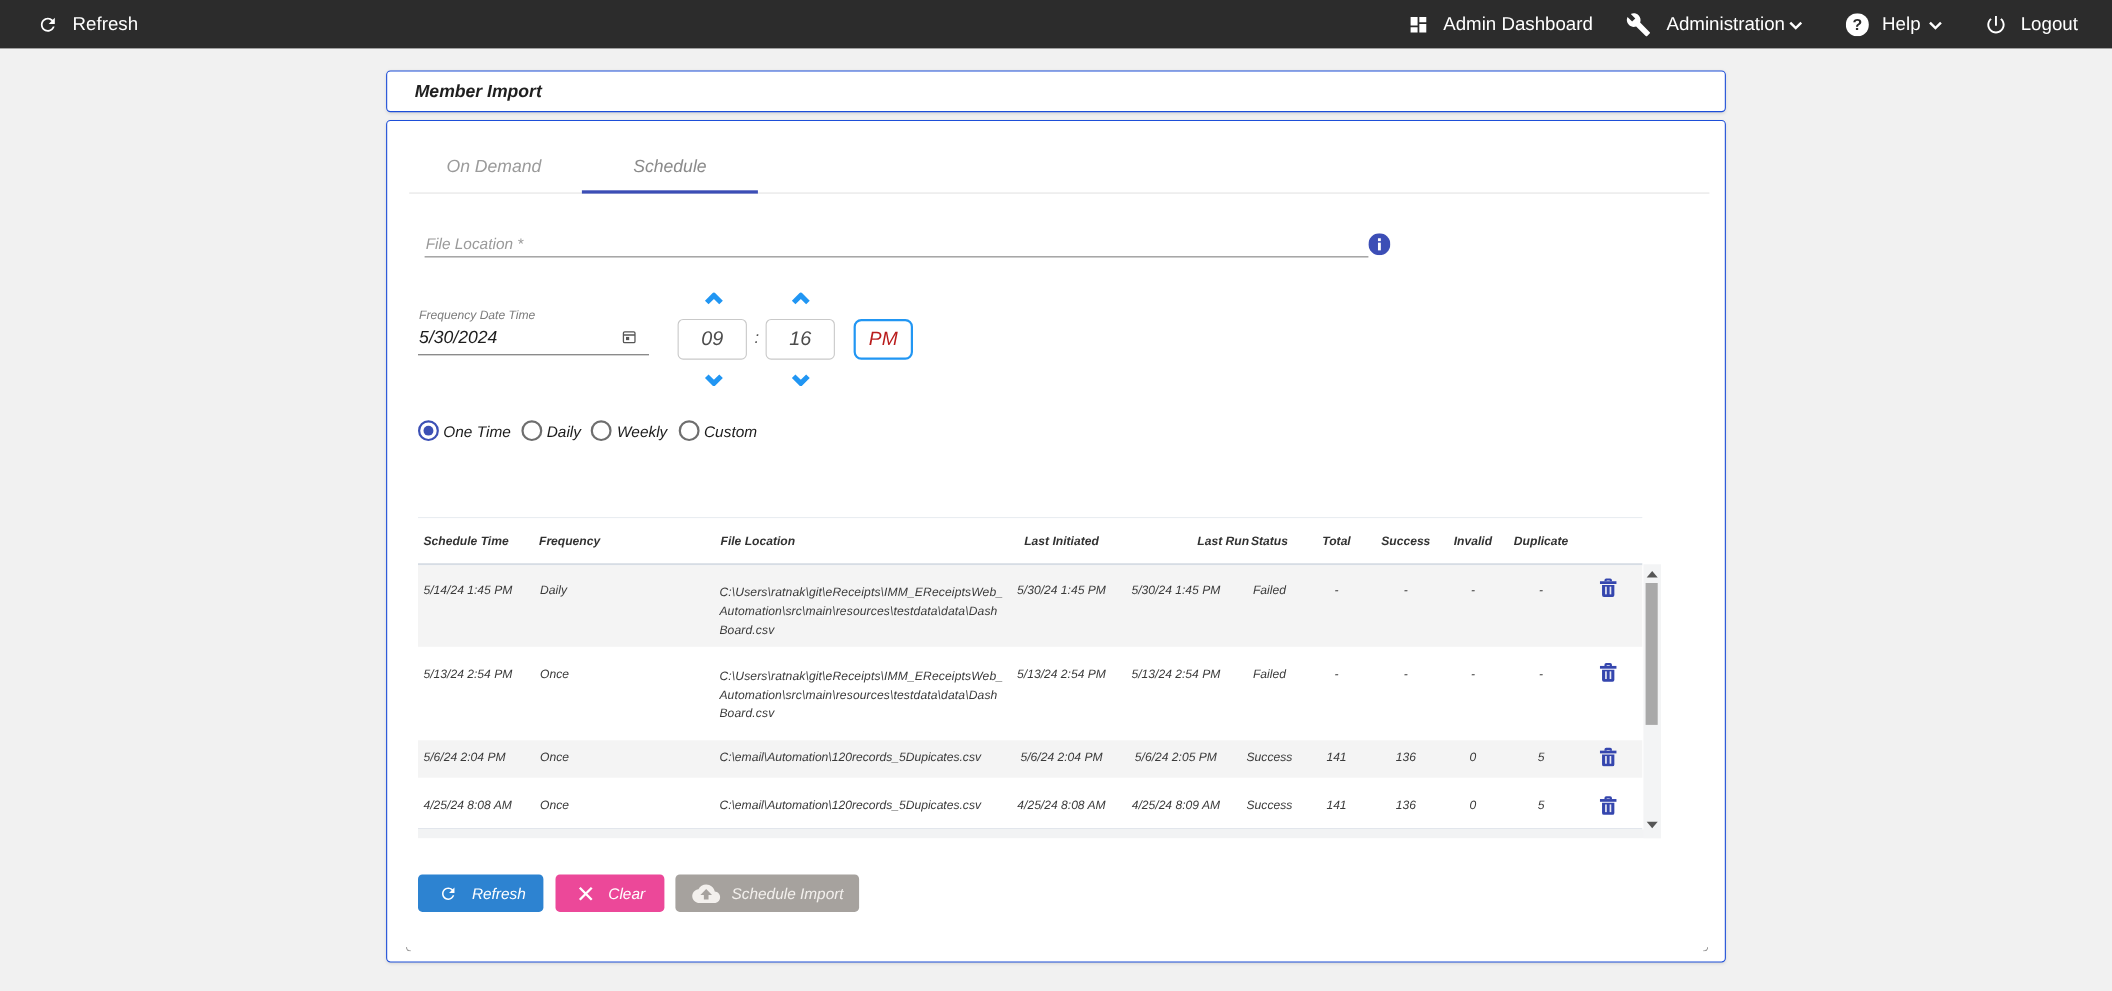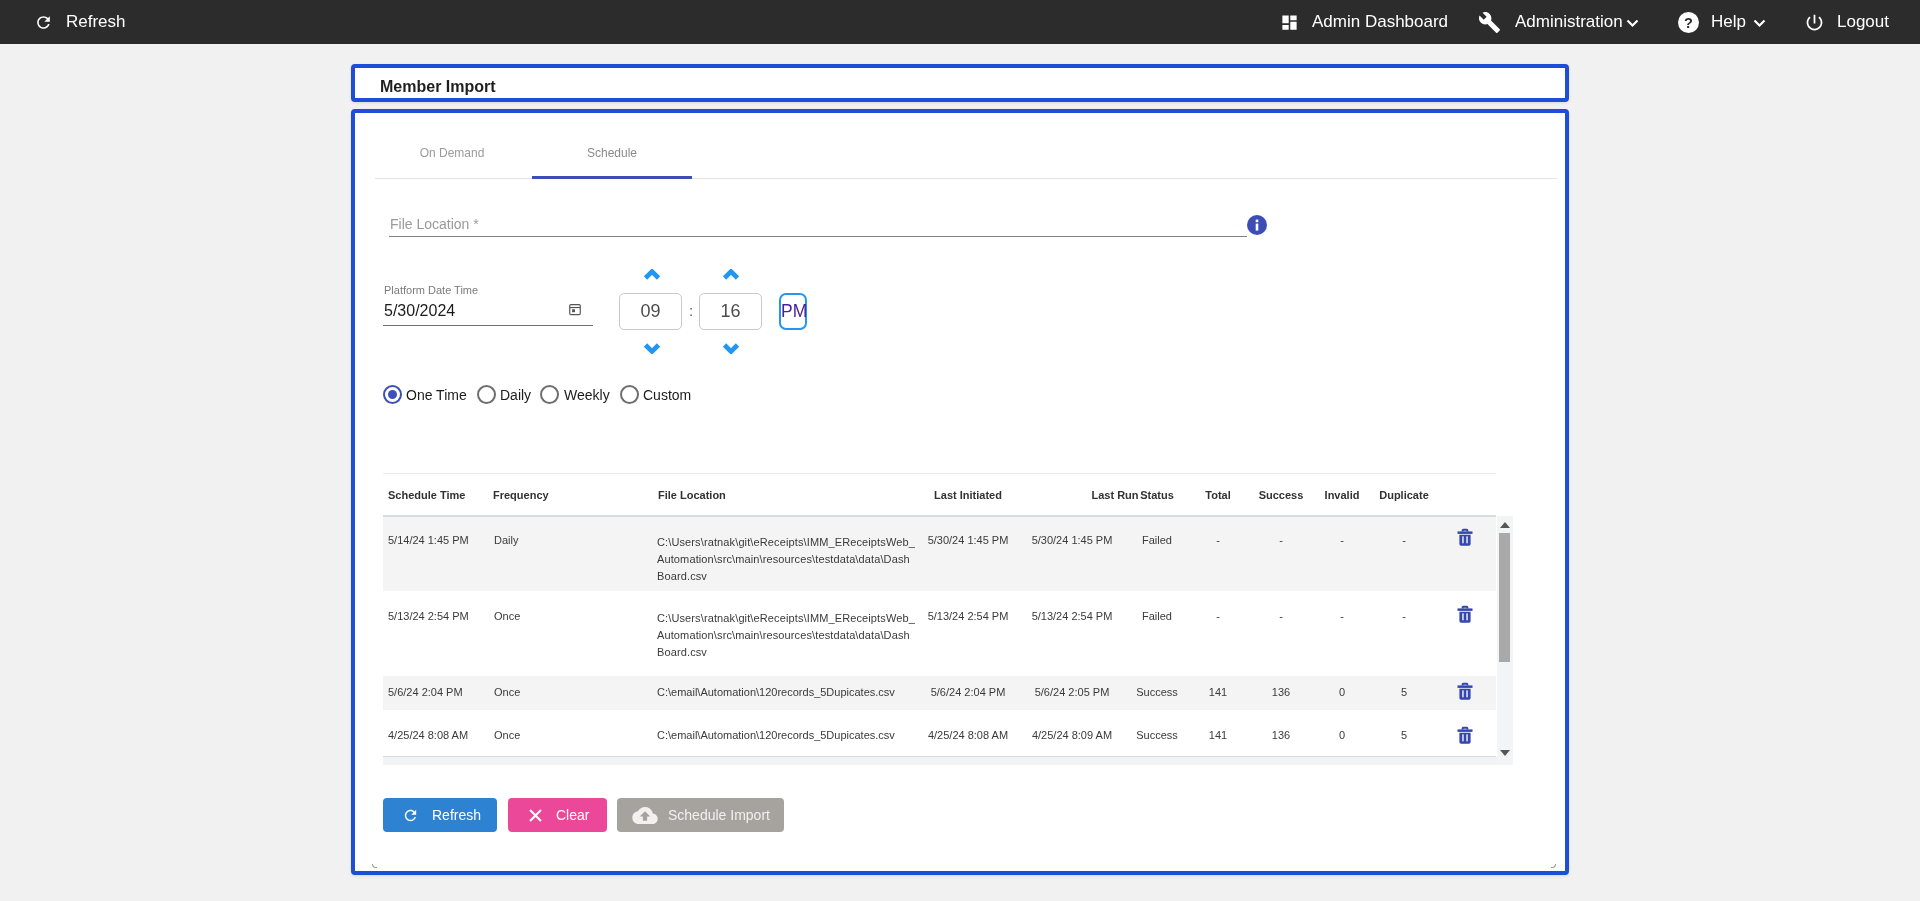--- a/index.html
+++ b/index.html
@@ -3,38 +3,38 @@
 <meta charset="utf-8">
 <style>
 * { margin:0; padding:0; box-sizing:border-box; }
 body { font-family:"Liberation Sans", sans-serif; }
 #page { position:relative; width:1920px; height:901px; background:#f1f1f1; overflow:hidden; }
 .abs { position:absolute; }
 
 #nav { position:absolute; left:0; top:0; width:1920px; height:44px; background:#2c2c2c; color:#fff; }
 #nav .t { position:absolute; top:0; line-height:44px; font-size:17px; color:#fff; white-space:nowrap; }
 
-.card { position:absolute; background:#fff; border:4px solid #1d4ed8; border-radius:4px; box-shadow:0 1px 3px rgba(0,0,0,.10); }
+.card { position:absolute; background:#fff; border:1px solid #1d4ed8; border-radius:4px; box-shadow:0 1px 3px rgba(0,0,0,.10);font-style:italic; }
 #hdrcard { left:351px; top:64px; width:1218px; height:38px; }
 #hdrcard .tt { position:absolute; left:25px; top:0; line-height:37px; font-weight:bold; font-size:16px; color:#1f1f1f; }
 #maincard { left:351px; top:109px; width:1218px; height:766px; }
 
-.tablbl { position:absolute; top:33px; width:160px; text-align:center; font-size:12px; }
+.tablbl { position:absolute; top:33px; width:160px; text-align:center; font-size:16px; }
 #tabline { position:absolute; left:20px; top:65px; width:1182px; height:1px; background:#e3e3e3; }
 #tabind { position:absolute; left:177px; top:63px; width:160px; height:3px; background:#3c4eb6; }
 
 #fl-lbl { position:absolute; left:35px; top:103px; font-size:14px; color:#9a9a9a; }
 #fl-line { position:absolute; left:34px; top:123px; width:858px; height:1px; background:#828282; }
 
 #dt-lbl { position:absolute; left:29px; top:171px; font-size:11px; color:#7b7b7b; }
 #dt-val { position:absolute; left:29px; top:189px; font-size:16px; color:#1c1c1c; }
 #dt-line { position:absolute; left:28px; top:212px; width:210px; height:1px; background:#6f6f6f; }
 
 .tbox { position:absolute; top:180px; width:63px; height:37px; border:1px solid #c9c9c9; border-radius:5px; text-align:center; line-height:35px; font-size:18px; color:#4c4c4c; background:#fff; }
-#pmbtn { position:absolute; left:424px; top:180px; width:28px; height:37px; border:2px solid #2196f3; border-radius:7px; text-align:center; line-height:33px; font-size:17.5px; color:#4c1d95; background:#fff; }
+#pmbtn { position:absolute; left:424px; top:180px; width:54px; height:37px; border:2px solid #2196f3; border-radius:7px; text-align:center; line-height:33px; font-size:17.5px; color:#b91c1c; background:#fff; }
 #colon { position:absolute; left:331px; top:189px; width:10px; text-align:center; font-size:15px; color:#555; }
 
 .radio { position:absolute; width:19px; height:19px; border-radius:50%; border:2px solid #6e6e6e; background:#fff; }
 .radio.sel { border-color:#3c50b5; }
 .radio.sel:after { content:""; position:absolute; left:3px; top:3px; width:9px; height:9px; border-radius:50%; background:#3c50b5; }
 .rlbl { position:absolute; top:274px; font-size:14px; color:#1b1b1b; }
 
 #tbl-top { position:absolute; left:28px; top:360px; width:1113px; height:1px; background:#e9edf1; }
 #tbl-hb { position:absolute; left:28px; top:402px; width:1113px; height:2px; background:#d6dce4; }
 #tbl-bot { position:absolute; left:28px; top:643px; width:1113px; height:1px; background:#d6dce4; }
@@ -116,21 +116,21 @@
     <div class="tablbl" style="left:177px;color:#8a8a8a;">Schedule</div>
     <div id="tabline"></div>
     <div id="tabind"></div>
     <div id="fl-lbl">File Location *</div>
     <div id="fl-line"></div>
     <svg class="abs" style="left:892px;top:102px;" width="20" height="20" viewBox="0 0 20 20">
         <circle cx="10" cy="10" r="10" fill="#3c4eb6"></circle>
         <rect x="8.7" y="4.6" width="2.6" height="2.6" fill="#fff"></rect>
         <rect x="8.7" y="8.6" width="2.6" height="7" fill="#fff"></rect>
       </svg>
-    <div id="dt-lbl">Platform Date Time</div>
+    <div id="dt-lbl">Frequency Date Time</div>
     <div id="dt-val">5/30/2024</div>
     <svg class="abs" style="left:213px;top:189px;" width="14" height="14" viewBox="0 0 24 24" fill="none" stroke="#555" stroke-width="2">
         <rect x="3" y="4.5" width="18" height="17" rx="2"></rect>
         <line x1="3" y1="9.5" x2="21" y2="9.5"></line>
         <rect x="7" y="12.5" width="5" height="5" fill="#555" stroke="none"></rect>
       </svg>
     <div id="dt-line"></div>
     <svg class="abs" style="left:288px;top:156px;" width="18" height="11" viewBox="0 0 18 11" fill="none">
         <path d="M2.5 9 L9 2.5 L15.5 9" stroke="#2196f3" stroke-width="4.6"></path>
       </svg>

